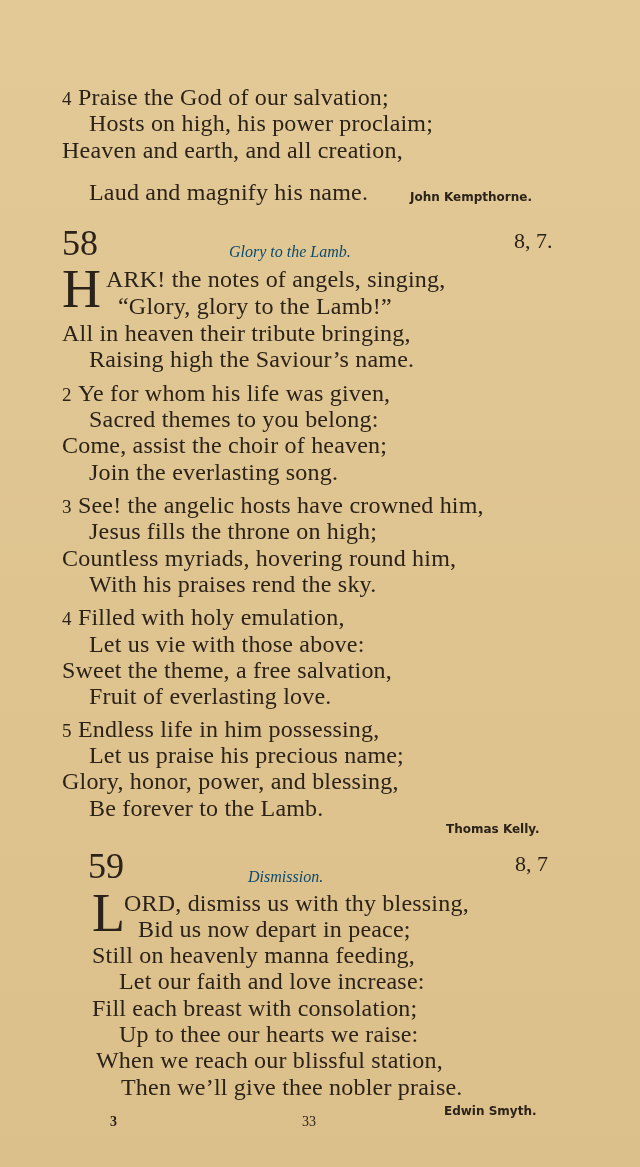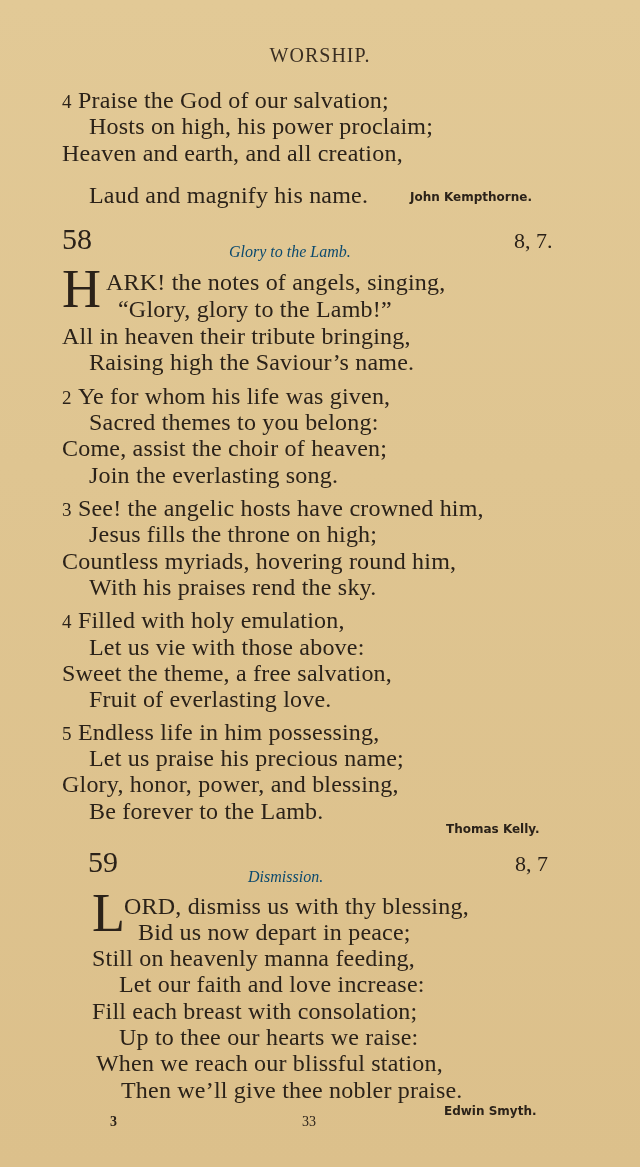--- a/index.html
+++ b/index.html
@@ -8,37 +8,36 @@
     background: linear-gradient(180deg, #e2c996 0%, #dfc591 40%, #dcc08b 100%);
     color:#2b2219;
     font-family: "Liberation Serif", "DejaVu Serif", serif;
     position:relative;
   }
   .page { position:absolute; left:0; top:0; width:640px; height:1167px; }
   .running-head {
     position:absolute; top:44px; left:0; width:640px; text-align:center;
     font-size:20px; letter-spacing:1px; color:#3a2e22;
   }
-  .line { position:absolute; font-size:24px; line-height:32px; white-space:nowrap; letter-spacing:0.2px; }
+  .line { position:absolute; font-size:24px; line-height:26px; white-space:nowrap; letter-spacing:0.2px; }
   .num { font-size:19px; }
   .author {
     position:absolute; font-family: "DejaVu Sans", sans-serif; font-weight:bold;
     font-size:12px; color:#2b2219; white-space:nowrap;
   }
-  .hymn-num { position:absolute; font-size:30px; color:#2b2219; }
+  .hymn-num { position:absolute; font-size:36px; color:#2b2219; }
   .meter { position:absolute; font-size:22px; }
   .title { position:absolute; font-style:italic; font-size:16px; color:#0c4a6e; }
   .dropcap { position:absolute; font-size:54px; line-height:54px; }
   .folio { position:absolute; font-size:14px; font-weight:bold; }
 </style>
 </head>
 <body>
 
 <div class="page">
-  <div class="running-head">WORSHIP.</div>
 
   <div>
     <div class="line" style="left:62px;top:84px;"><span class="num">4</span>&nbsp;<span>Praise the God of our salvation;</span></div>
     <div class="line" style="left:89px;top:110px;">Hosts on high, his power proclaim;</div>
     <div class="line" style="left:62px;top:137px;">Heaven and earth, and all creation,</div>
     <div class="line" style="left:89px;top:163px;margin-top:16px;">Laud and magnify his name.</div>
     <div class="author" style="left:410px;top:190px;">John Kempthorne.</div>
   </div>
 
   <div>

